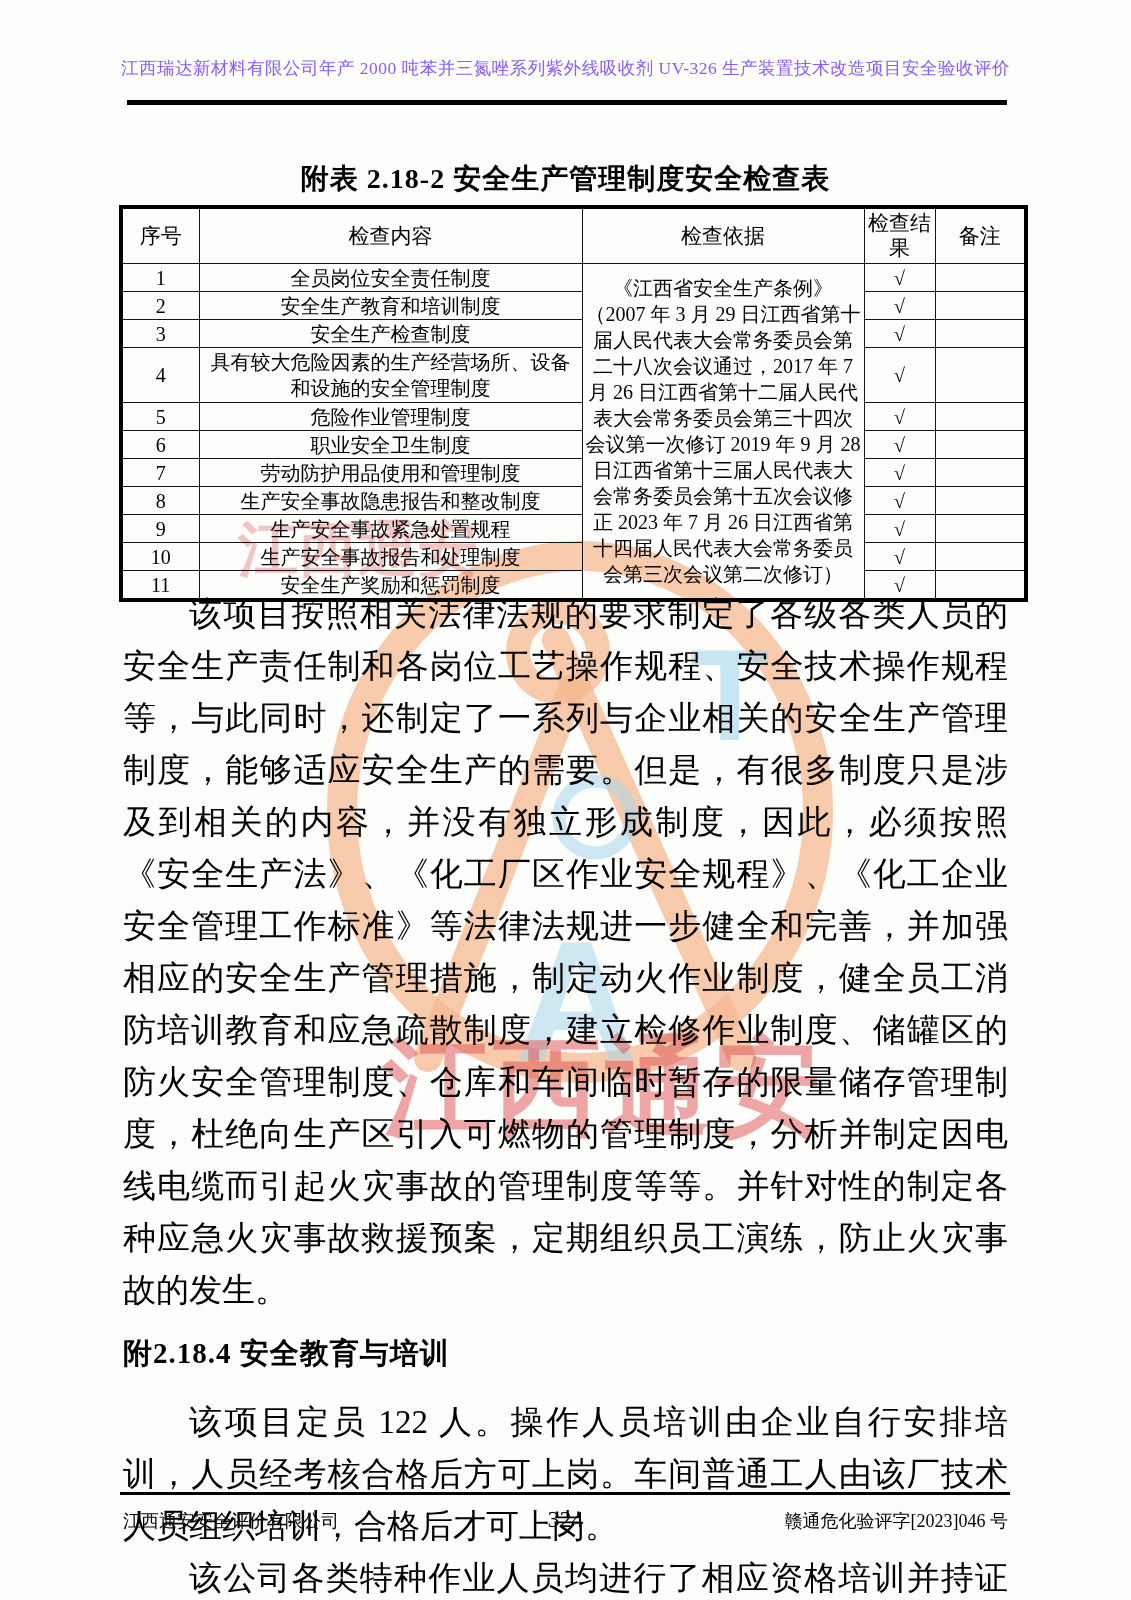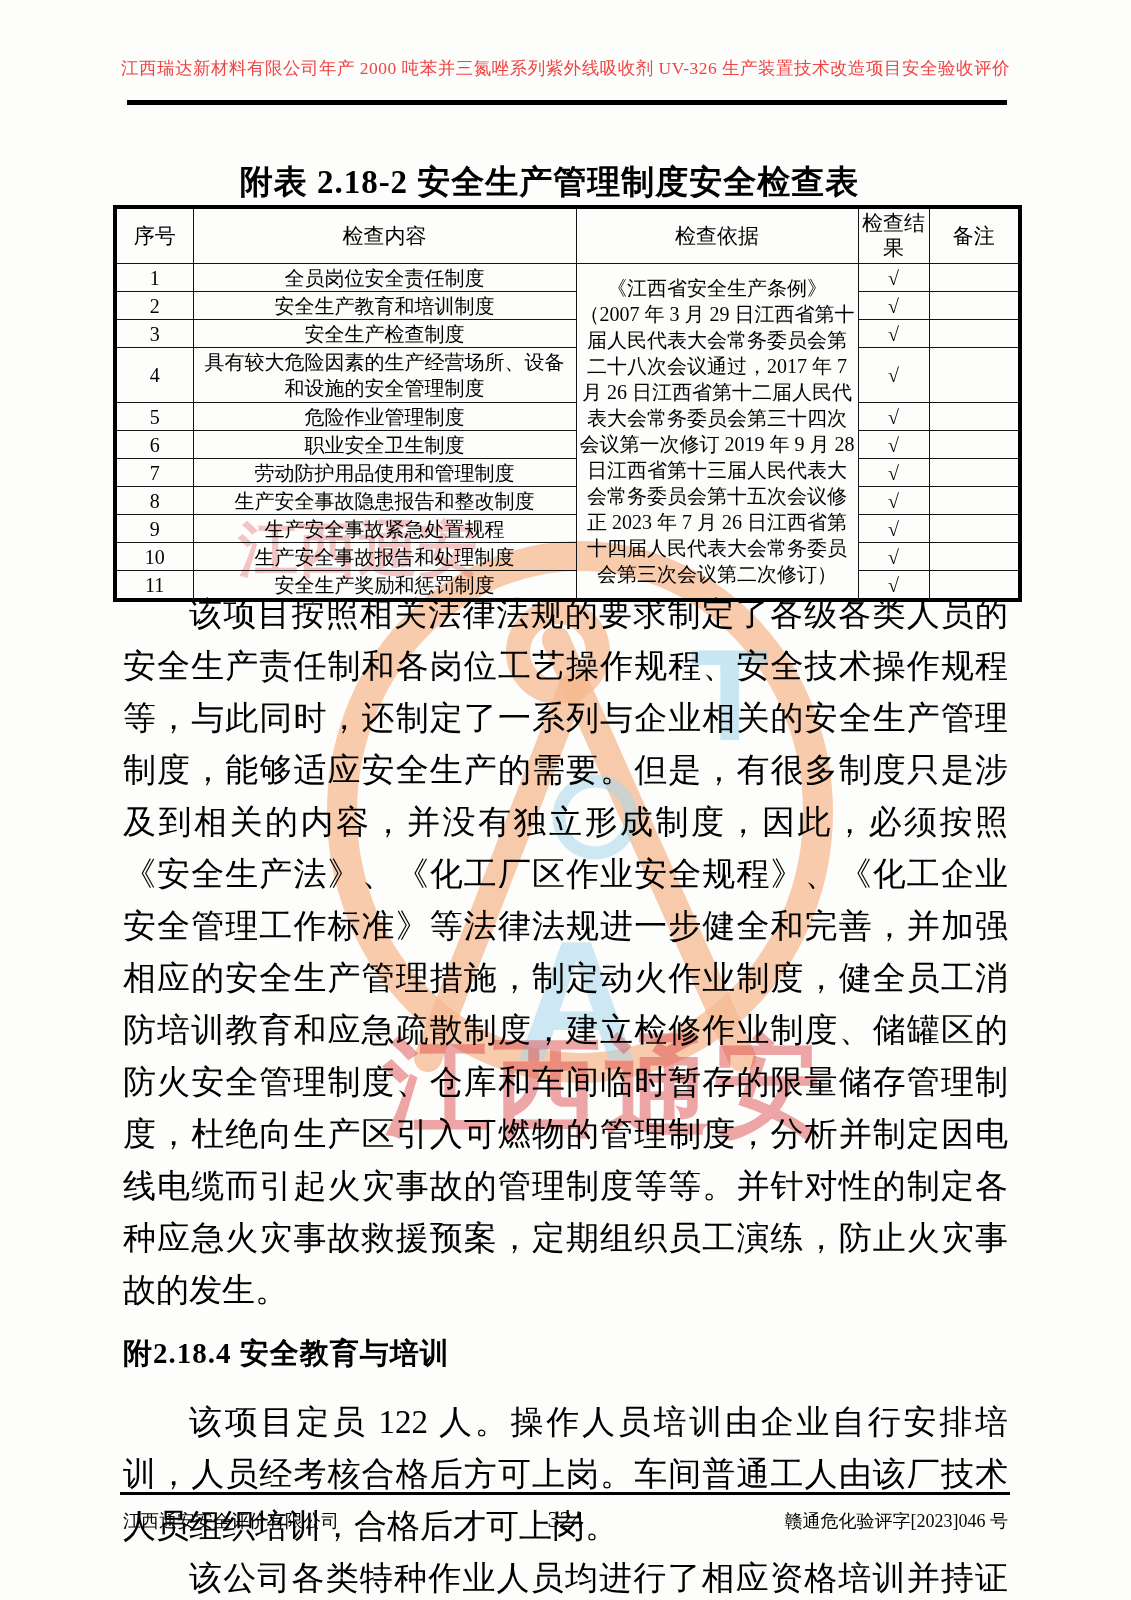--- a/index.html
+++ b/index.html
@@ -20,29 +20,29 @@
   .wm-text-small{
     position:absolute;left:238px;top:518px;
     font-size:60px;font-weight:bold;line-height:1.05;white-space:nowrap;
     font-family:"DejaVu Sans","Liberation Sans",sans-serif;
     color:rgba(222,80,80,0.32);
   }
   
   .content{position:absolute;inset:0;z-index:1;}
   .doc-header{
     position:absolute;top:56px;left:105px;width:921px;text-align:center;
-    font-size:17.5px;letter-spacing:0.5px;color:#ef4444;
+    font-size:17.5px;letter-spacing:0.5px;color:#8b5cf6;
   }
   .header-rule{position:absolute;top:100px;left:127px;width:880px;height:4.5px;background:#000;}
   .table-title{
-    position:absolute;top:160px;left:107px;width:885px;text-align:center;
-    font-size:33px;font-weight:bold;letter-spacing:1px;
+    position:absolute;top:160px;left:123px;width:885px;text-align:center;
+    font-size:28px;font-weight:bold;letter-spacing:1px;
   }
   table.checklist{
-    position:absolute;top:205px;left:113px;border-collapse:collapse;
+    position:absolute;top:205px;left:119px;border-collapse:collapse;
     background:transparent;table-layout:fixed;
   }
   table.checklist{border:4px solid #000;}
   table.checklist th,table.checklist td{
     border:1.5px solid #151515;text-align:center;vertical-align:middle;
     font-size:20px;padding:0 2px;background:transparent;line-height:26px;
   }
   table.checklist thead th{height:54px;font-size:21px;line-height:25px;font-weight:normal;}
   table.checklist tr.h1 td{height:27px;}
   table.checklist tr.h2 td{height:54px;}

